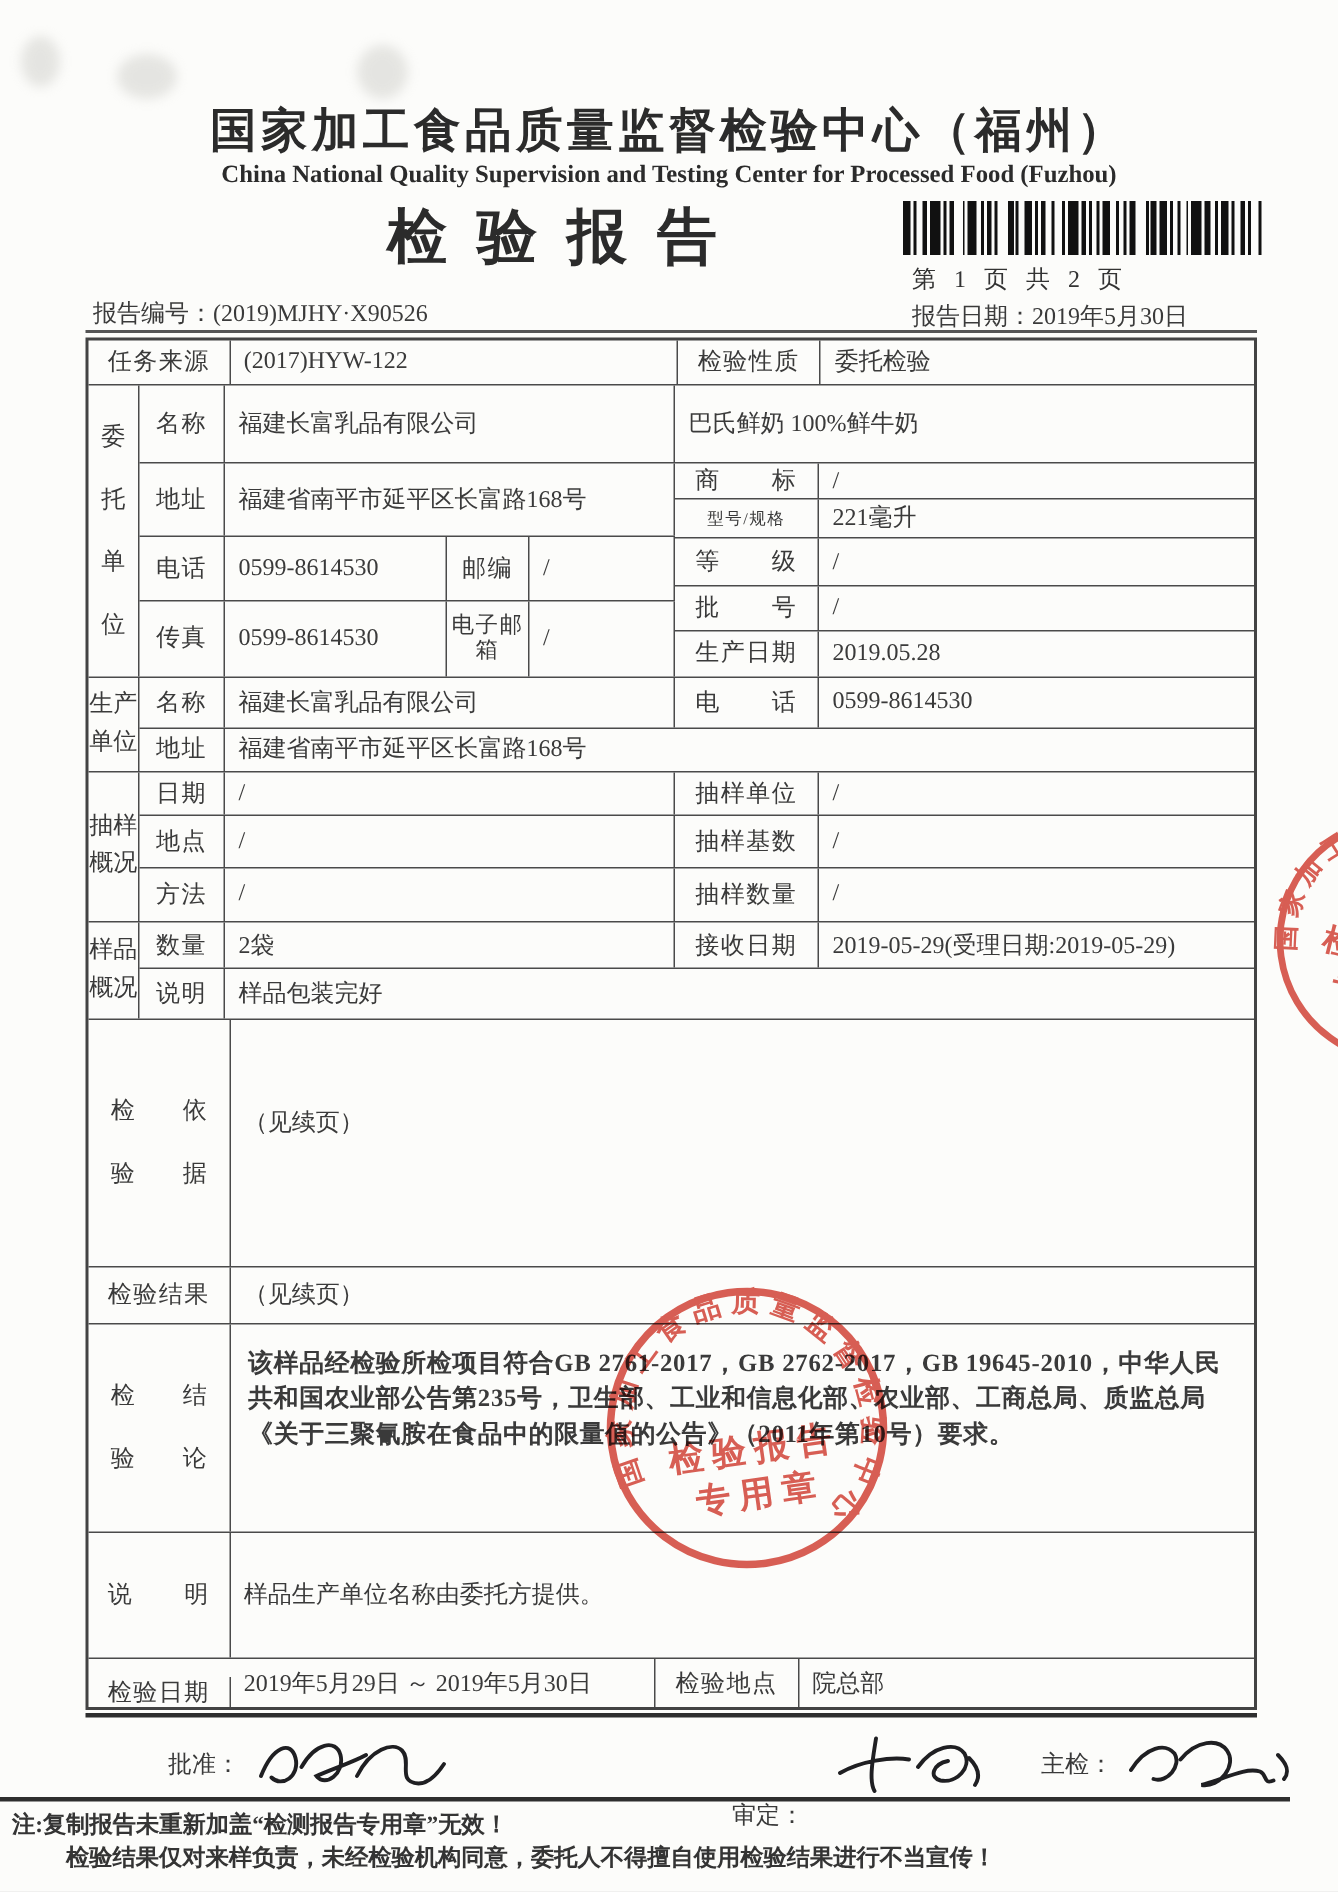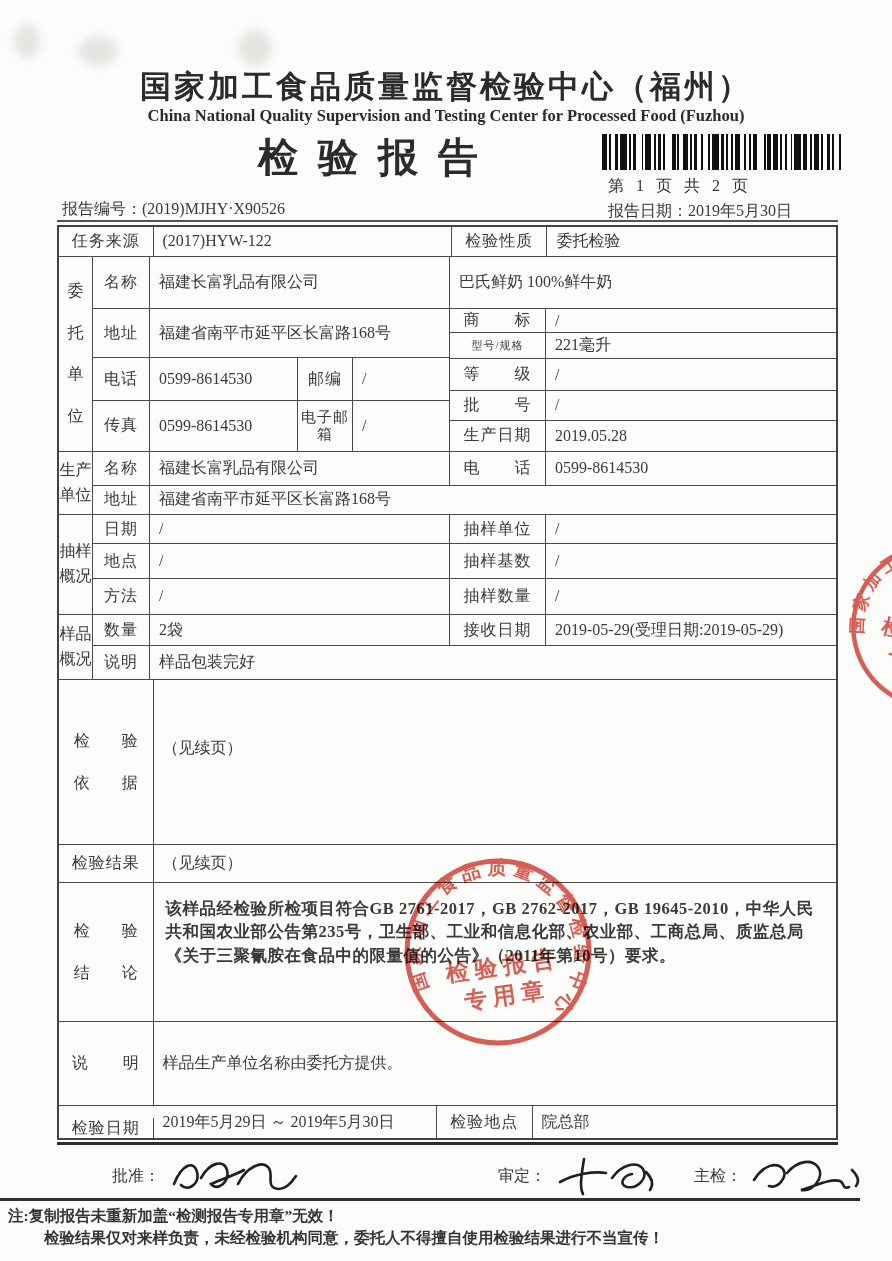--- a/index.html
+++ b/index.html
@@ -37,21 +37,21 @@
   .cell { display:flex; align-items:center; overflow:hidden; }
   .lab { justify-content:center; text-align:center; letter-spacing:1px; }
   .val { padding-left:9px; }
   .br { border-right:1.6px solid #4a4a4a; }
   .bb { border-bottom:1.6px solid #4a4a4a; }
   .col { display:flex; flex-direction:column; }
   
   .v4 { width:100%; height:100%; display:flex; flex-direction:column;
         justify-content:space-around; align-items:center; padding:14px 0; }
   .v2 { width:2.3em; text-align:center; line-height:1.55; margin:auto; }
-  .two-line-lab { display:flex; flex-direction:column; justify-content:center;
+  .two-line-lab { display:flex; flex-direction:row; justify-content:center;
         align-items:center; line-height:2.6; letter-spacing:0; }
   .small-lab { font-size:15px; line-height:1.15; text-align:center; justify-content:center; }
   .con-text { line-height:23.5px; font-size:16.5px; padding:14px 14px 0 12px; letter-spacing:.5px;font-weight:bold; }
 
   
   .sig-row { position:absolute; top:1152px; left:0; width:892px; height:48px; }
   .sig-lab { position:absolute; font-size:16px; color:#3a3a3a; top:14px; }
   .sig-svg { position:absolute; top:0; }
   .sig-svg path { fill:none; stroke:#1f1f22; stroke-width:2.6; stroke-linecap:round; }
 
@@ -326,21 +326,21 @@
       <div class="cell lab br" style="width:96px;">检验地点</div>
       <div class="cell val" style="width:305px;">院总部</div>
     </div>
   </div>
 
   <div class="sig-row">
     <span class="sig-lab" style="left:112px;">批准：</span>
     <svg class="sig-svg" style="left:168px;" width="135" height="48" viewBox="0 0 135 48">
       <path d="M6,32 C14,12 26,8 29,20 C32,32 20,40 13,33 M33,26 C42,10 56,7 59,18 C62,30 49,40 43,32 C54,27 67,23 76,18 M70,32 C79,14 94,9 100,15 C107,22 96,36 111,37 C118,37 124,30 128,24"></path>
     </svg>
-    <span class="sig-lab" style="left:498px;">审定：</span>
+    <span class="sig-lab" style="left:488px;margin-top:34px;">审定：</span>
     <svg class="sig-svg" style="left:552px;" width="110" height="48" viewBox="0 0 110 48">
       <path d="M8,30 C22,22 42,19 54,21 M32,7 C30,20 27,35 31,42 M60,26 C70,12 85,9 91,17 C96,26 86,37 75,35 C67,33 70,24 80,22 M94,20 C100,26 102,32 98,38"></path>
     </svg>
     <span class="sig-lab" style="left:694px;">主检：</span>
     <svg class="sig-svg" style="left:748px;" width="120" height="48" viewBox="0 0 120 48">
       <path d="M6,28 C16,12 29,10 35,17 C40,25 30,37 21,34 M39,21 C50,8 64,7 70,15 C77,25 65,40 53,38 C68,34 82,26 92,29 C97,31 94,38 101,35 M104,18 C110,24 112,29 108,34"></path>
     </svg>
   </div>
 
   <div class="rule" style="top:1142px;left:57px;width:781px;height:3px;"></div>

